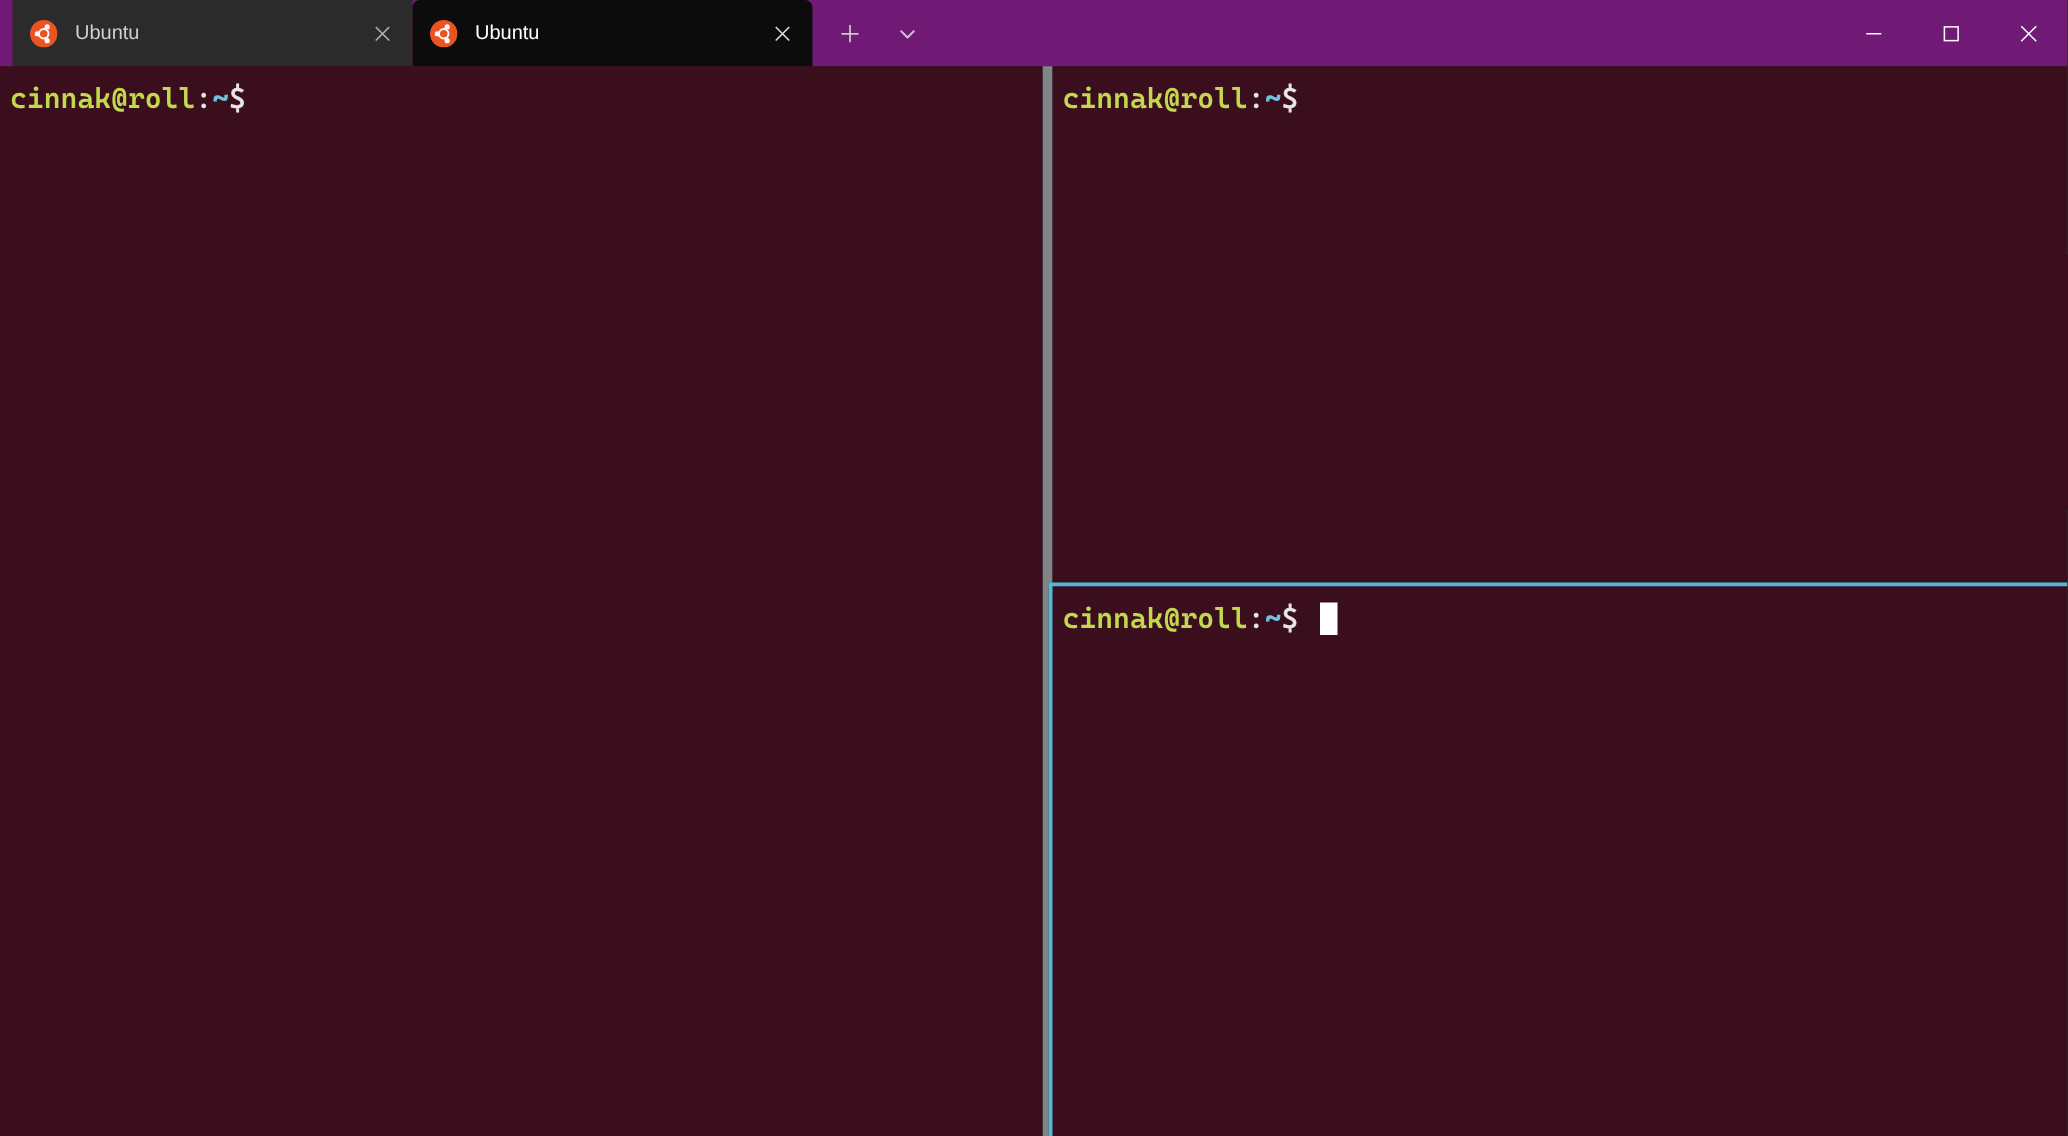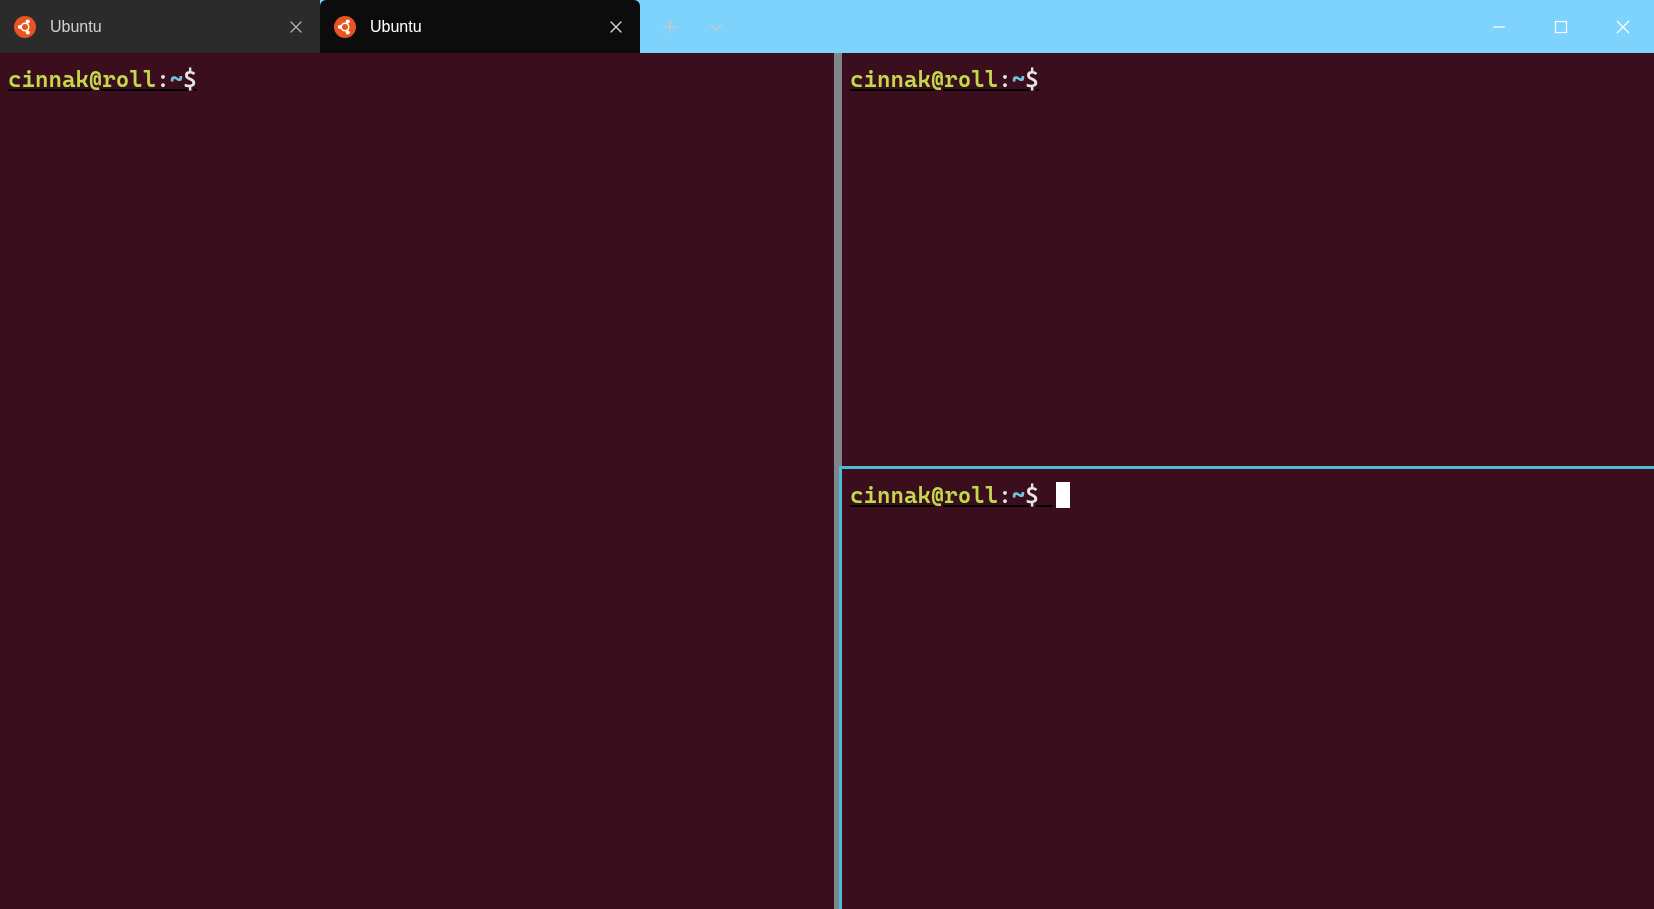--- a/index.html
+++ b/index.html
@@ -5,23 +5,24 @@
     * { margin: 0; padding: 0; box-sizing: border-box; }
     body {
       background: #2b2b2b;
       font-family: -apple-system, BlinkMacSystemFont, "Segoe UI", sans-serif;
       overflow: hidden;
       width: 1654px;
       height: 909px;
     }
     .titlebar {
       height: 53px;
-      background: #7dd3fc;
+      background: #701a75;
       display: flex;
       align-items: flex-end;
+      padding-left: 10px;
     }
     .tabs {
       display: flex;
       align-items: stretch;
       height: 100%;
     }
     .tab {
       display: flex;
       align-items: center;
       padding: 0 14px;
@@ -116,21 +117,20 @@
       position: relative;
       z-index: 2;
     }
     .prompt {
       font-family: "Cascadia Mono","Consolas","Liberation Mono",monospace;
       font-size: 23px;
       font-weight: 600;
       padding: 12px 8px;
       white-space: pre;
       line-height: 1.3;
-      text-decoration: underline;
     }
     .p-user { color: #c2d94c; }
     .p-colon { color: #e5e5e5; }
     .p-path { color: #6fc2e0; }
     .p-symbol { color: #e5e5e5; }
     .cursor-block {
       display: inline-block;
       width: 14px;
       height: 26px;
       background: #ffffff;

